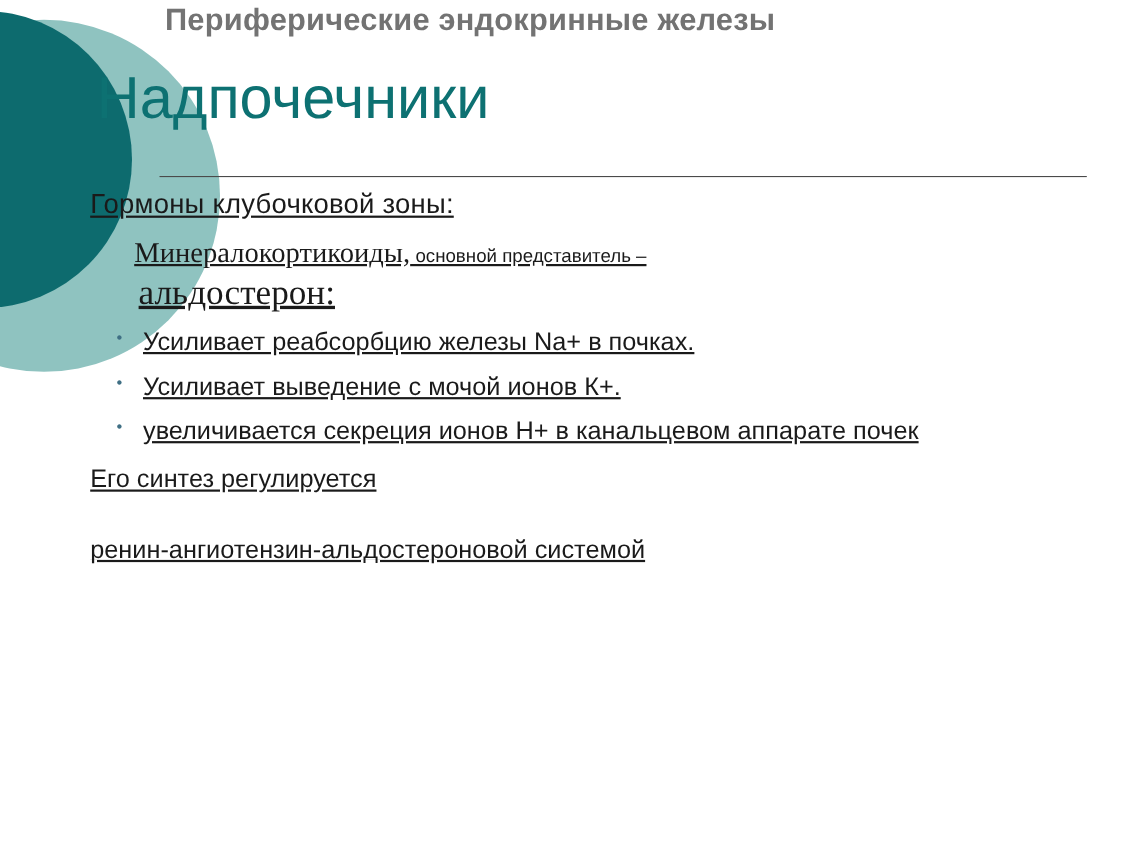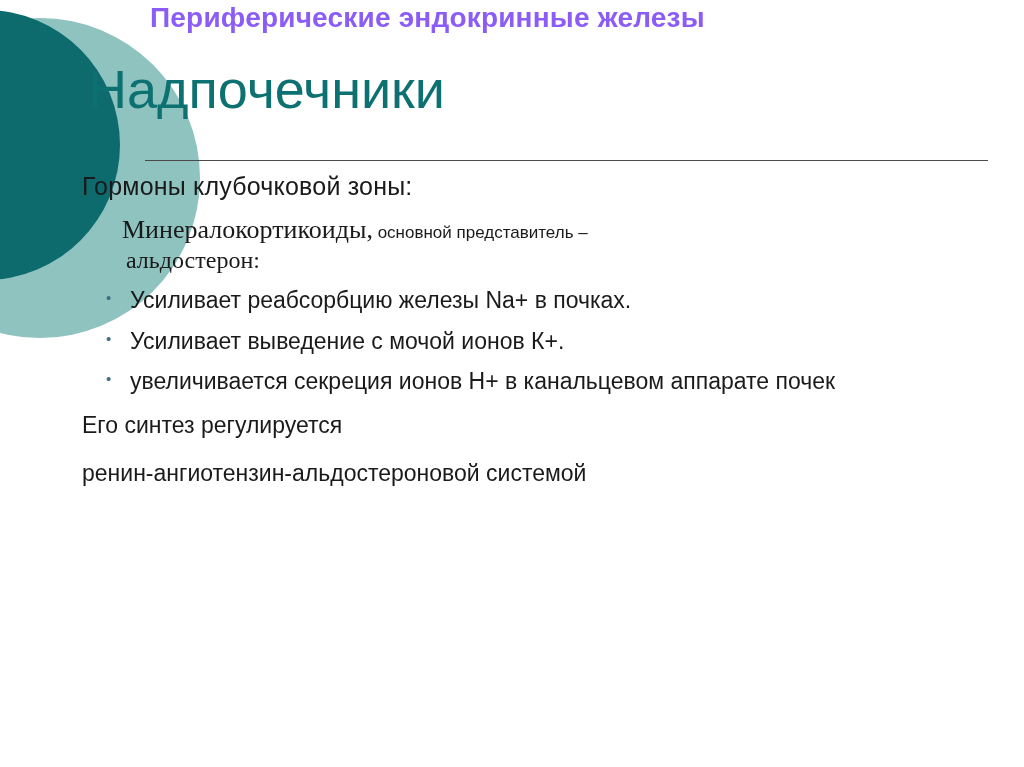--- a/index.html
+++ b/index.html
@@ -36,21 +36,21 @@
     border-radius: 50%;
     background: #0d6b6e;
   }
   .kicker {
     position: absolute;
     left: 150px;
     top: 2px;
     width: 830px;
     font-size: 28px;
     font-weight: bold;
-    color: #8b5cf6;
+    color: #737373;
     letter-spacing: 0.2px;
     white-space: nowrap;
   }
   .title {
     position: absolute;
     left: 88px;
     top: 58px;
     font-size: 54px;
     font-weight: normal;
     color: #0d7172;
@@ -63,20 +63,21 @@
     width: 843px;
     height: 1px;
     background: #4a4a4a;
   }
   .body {
     position: absolute;
     left: 82px;
     top: 172px;
     width: 900px;
     color: #1a1a1a;
+    text-decoration: underline;
   }
   .line-1 {
     font-size: 25px;
     margin: 0 0 14px 0;
     letter-spacing: 0.2px;
   }
   .line-2 {
     font-family: "Liberation Serif", serif;
     font-size: 25px;
     margin: 0 0 2px 0;
@@ -84,21 +85,21 @@
   .line-2 .lead {
     font-size: 26px;
     margin-left: 40px;
   }
   .line-2 .rest {
     font-family: "Liberation Sans", sans-serif;
     font-size: 17px;
   }
   .line-3 {
     font-family: "Liberation Serif", serif;
-    font-size: 24px;
+    font-size: 32px;
     margin: 0 0 10px 44px;
   }
   ul.bullets {
     list-style: none;
     margin: 0 0 0 0;
     padding: 0;
   }
   ul.bullets li {
     position: relative;
     font-size: 23px;
@@ -115,21 +116,21 @@
     font-size: 15px;
     line-height: 1.9;
   }
   .tail {
     font-size: 23px;
     margin: 10px 0 0 0;
     line-height: 1.5;
   }
   .tail .t2 {
     display: block;
-    margin-top: 14px;
+    margin-top: 30px;
   }
 </style>
 </head>
 <body>
 
 <div class="slide">
 
   <div class="circle-outer"></div>
   <div class="circle-inner"></div>
 

